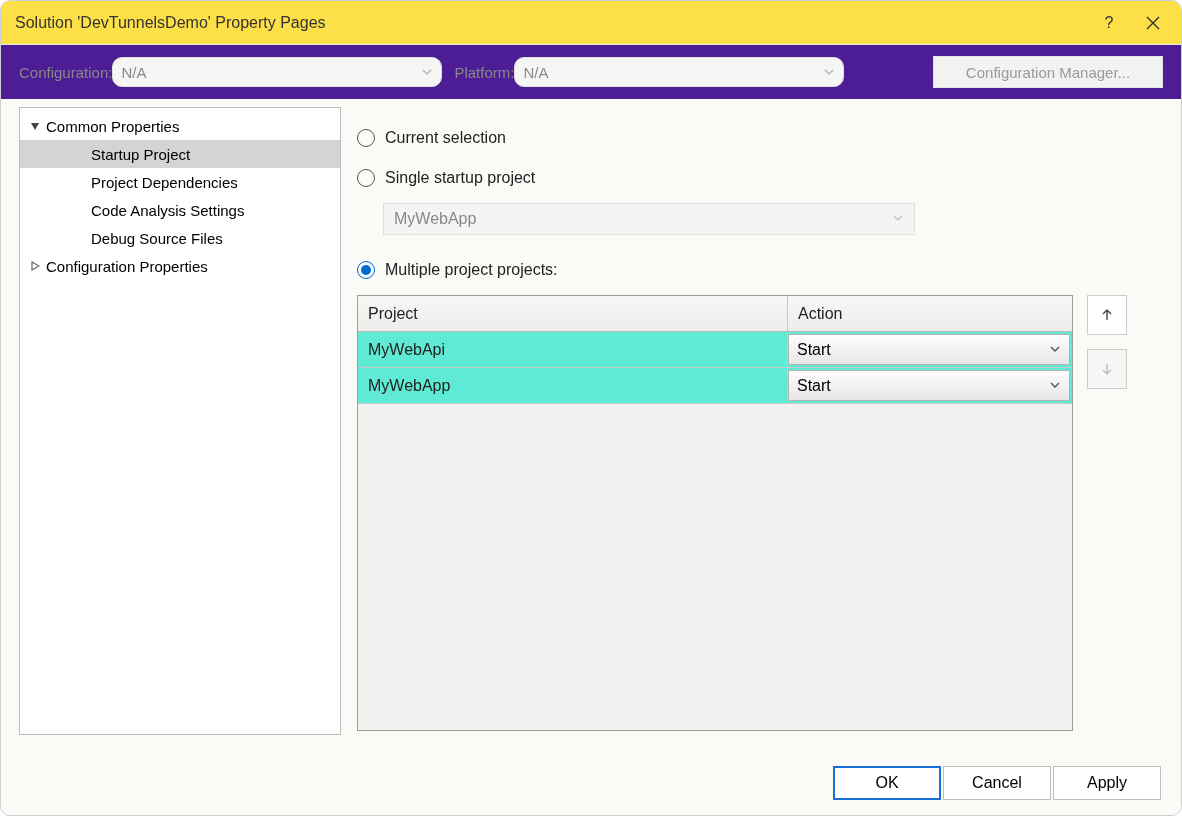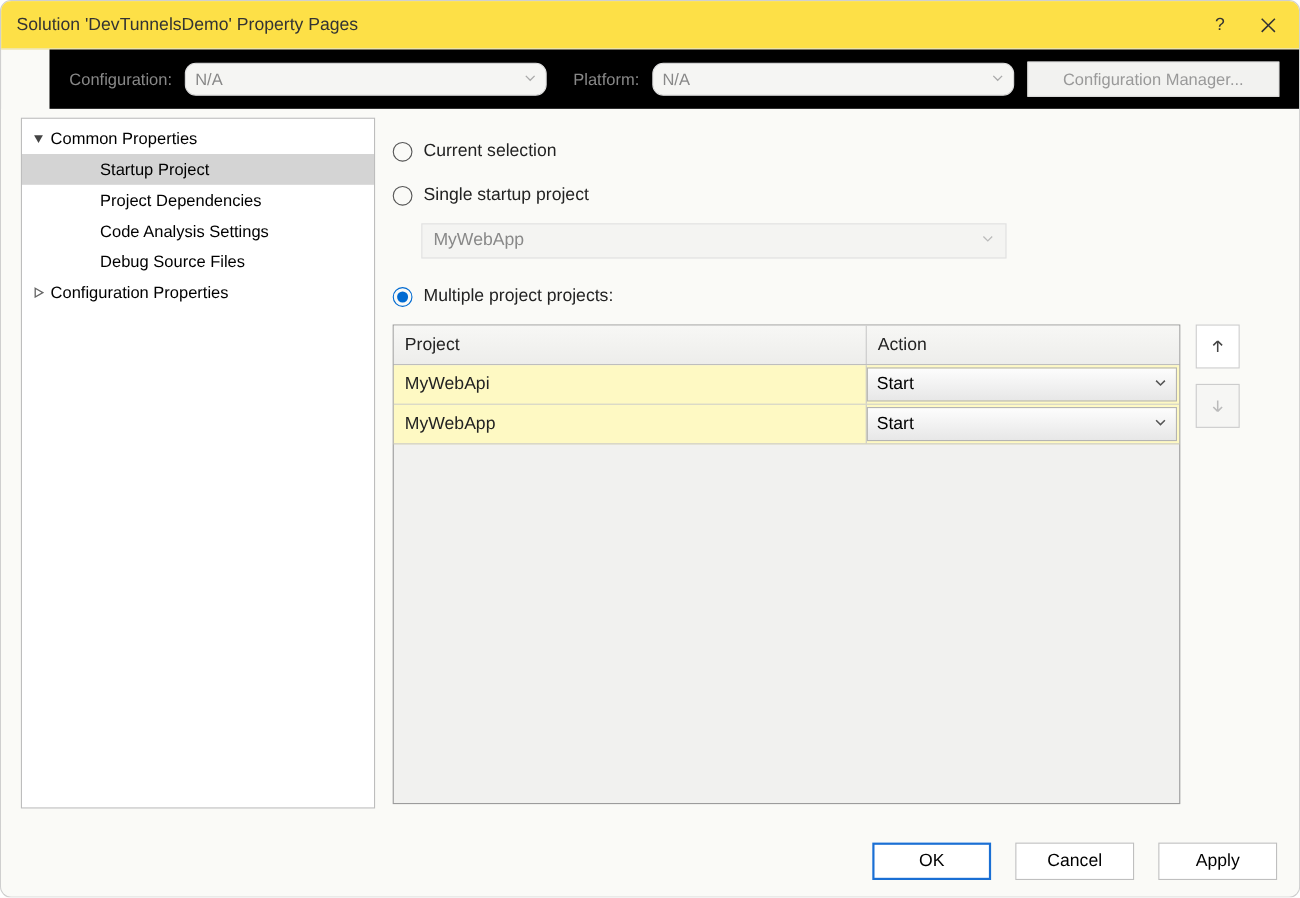--- a/index.html
+++ b/index.html
@@ -35,23 +35,21 @@
       display: flex; align-items: center; justify-content: center;
       color: #333; cursor: pointer;
     }
     .titlebar .tbtn svg { width: 14px; height: 14px; }
     .titlebar .question { font-size: 16px; }
     .toolbar {
       display: flex;
       align-items: center;
       height: 54px;
       padding: 0 18px;
-      gap: 12px;
-      background: #000000;
-      margin-left: 44px;
+      background: #4c1d95;
     }
     .tlabel { color: #888; font-size: 15px; }
     .combo {
       display: flex; align-items: center;
       border: 1px solid #ddd;
       background: #fcfcfc;
       color: #888;
       height: 30px;
       padding: 0 8px;
       font-size: 15px;
@@ -156,21 +154,21 @@
       border-bottom: 1px solid #b8b8b8;
     }
     .gcell {
       display: flex; align-items: center;
       padding: 0 10px;
       font-size: 16px;
       color: #222;
     }
     .c-proj { width: 430px; border-right: 1px solid #c9c9c9; }
     .c-act  { flex: 1; }
-    .grid-row { background: #fef9c3; }
+    .grid-row { background: #5eead4; }
     .action-combo {
       flex: 1;
       margin: 2px 2px 2px 0;
       border: 1px solid #b4b4b4;
       background: linear-gradient(#fdfdfd,#e7e7e7);
       display: flex; align-items: center;
       padding: 0 8px;
       cursor: pointer;
       font-size: 16px;
     }
@@ -183,21 +181,21 @@
       display: flex; align-items: center; justify-content: center;
       cursor: pointer;
     }
     .arrowbtn.disabled { color:#aaa; cursor:default; background:#f6f6f4;}
     .arrowbtn svg { width: 16px; height:16px; }
 
     .footer {
       height: 64px;
       display: flex; align-items: center; justify-content: flex-end;
       padding: 0 20px;
-      gap: 22px;
+      gap: 2px;
       background: #fafaf7;
       text-align: center;
     }
     .btn {
       width: 108px; height: 34px;
       border: 1px solid #bfbfbf;
       background: #fff;
       display: flex; align-items: center; justify-content: center;
       font-size: 16px;
       cursor: pointer;

